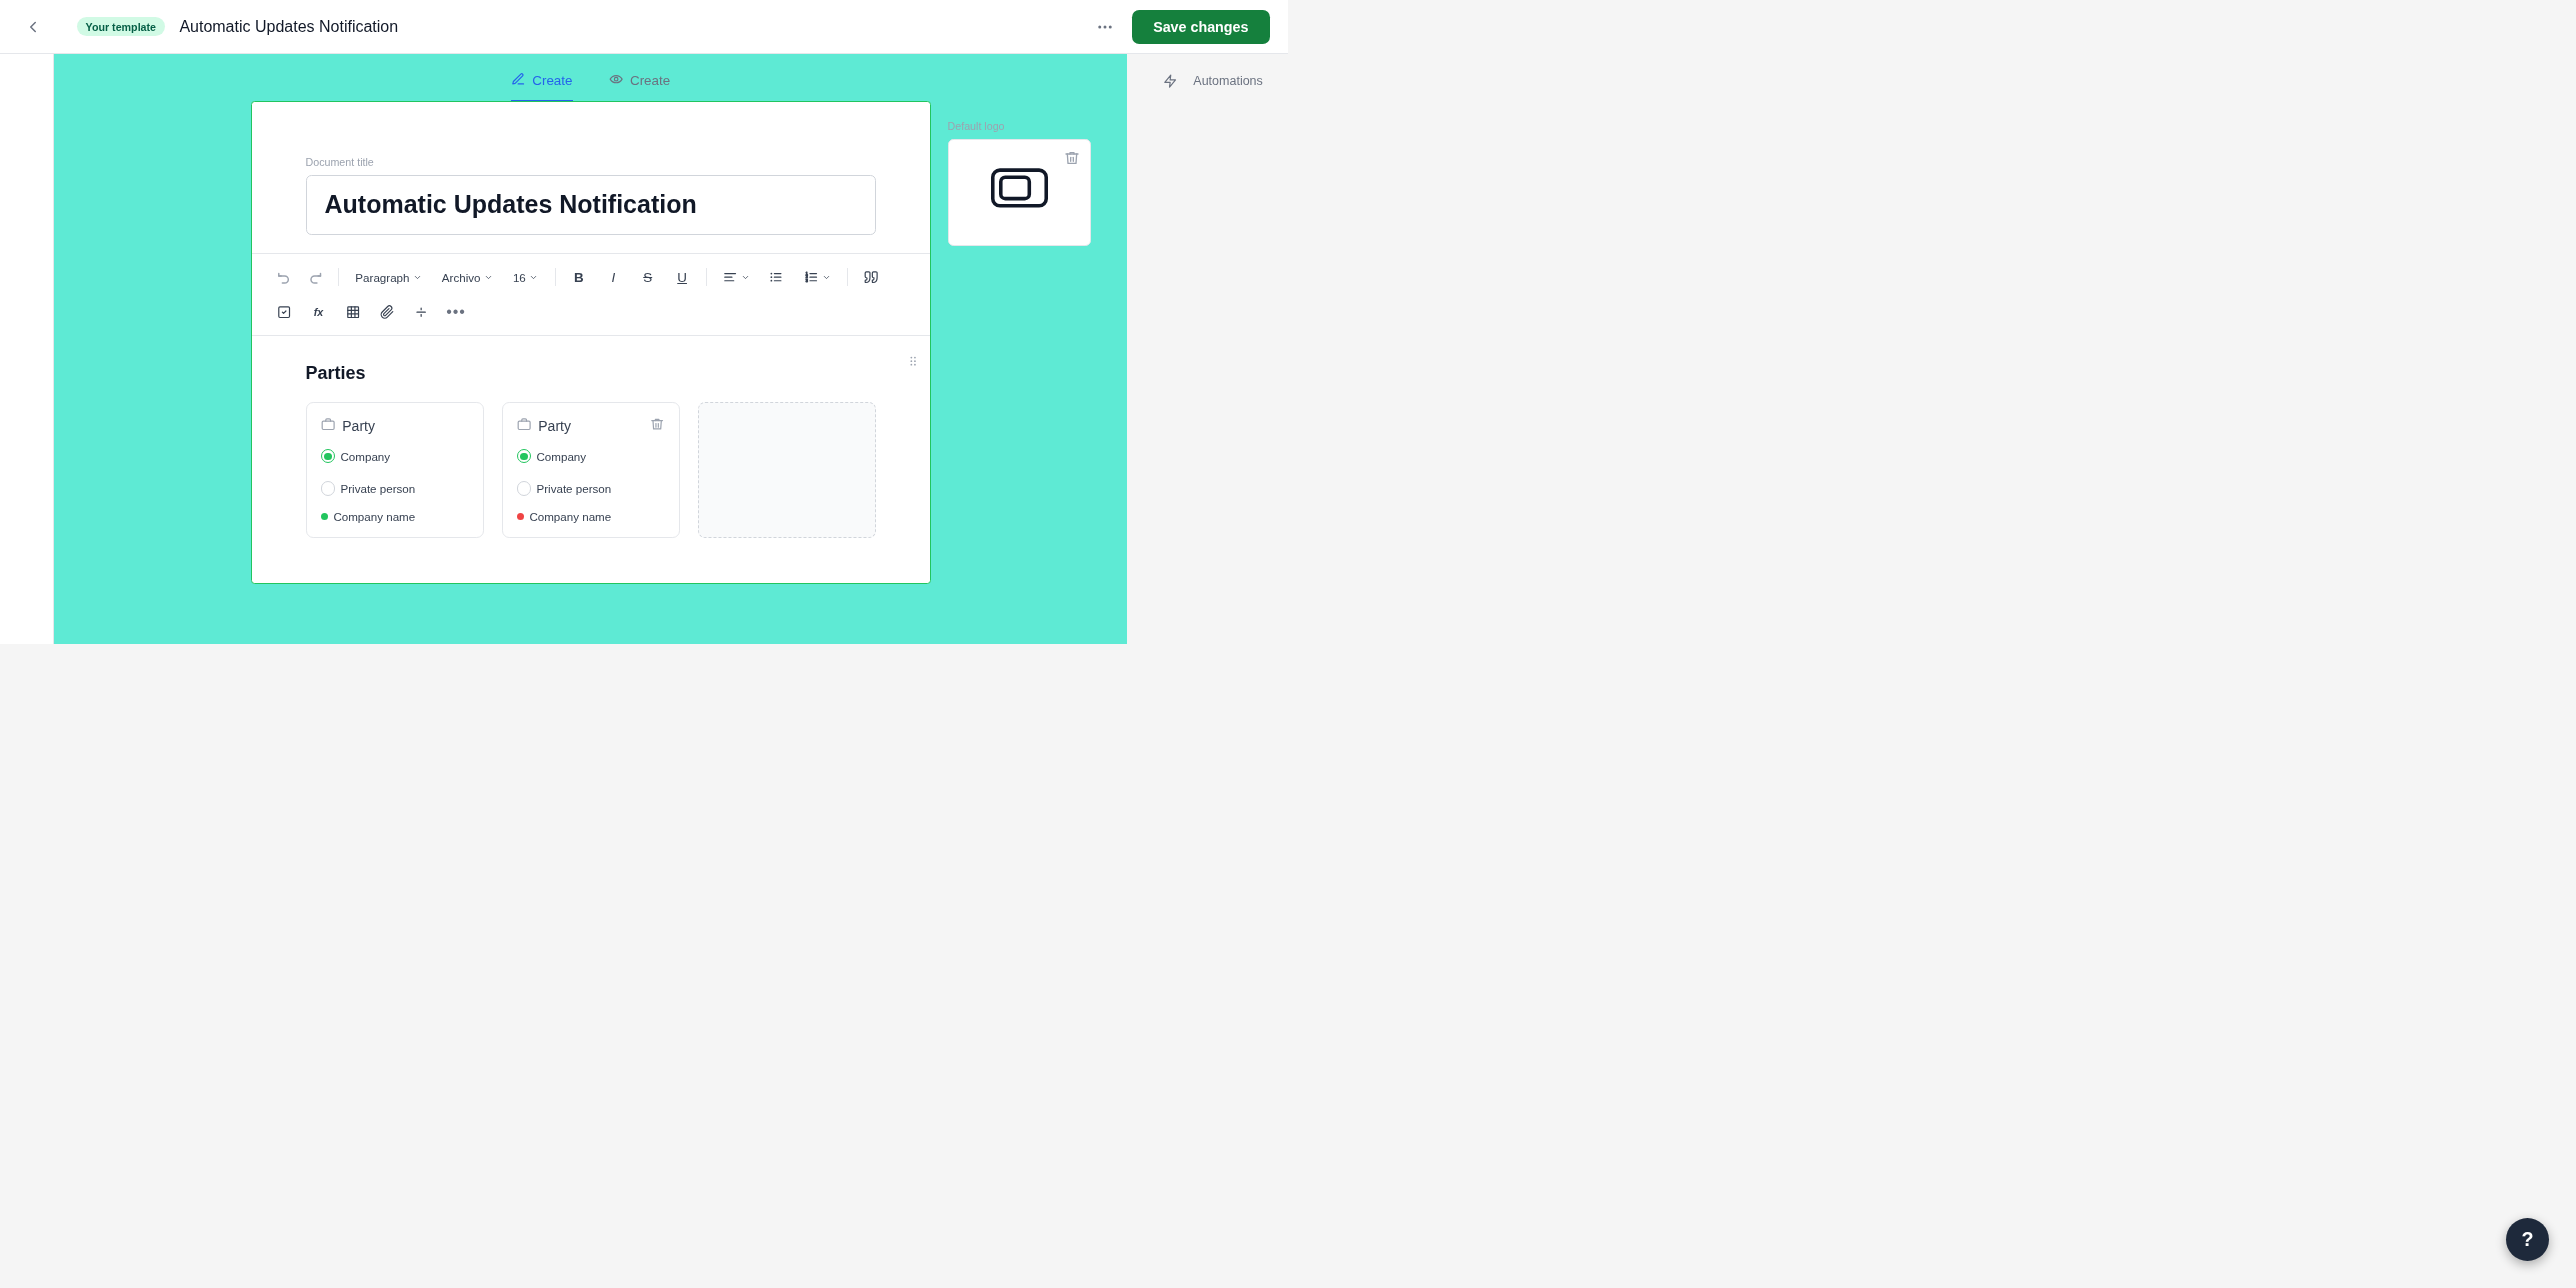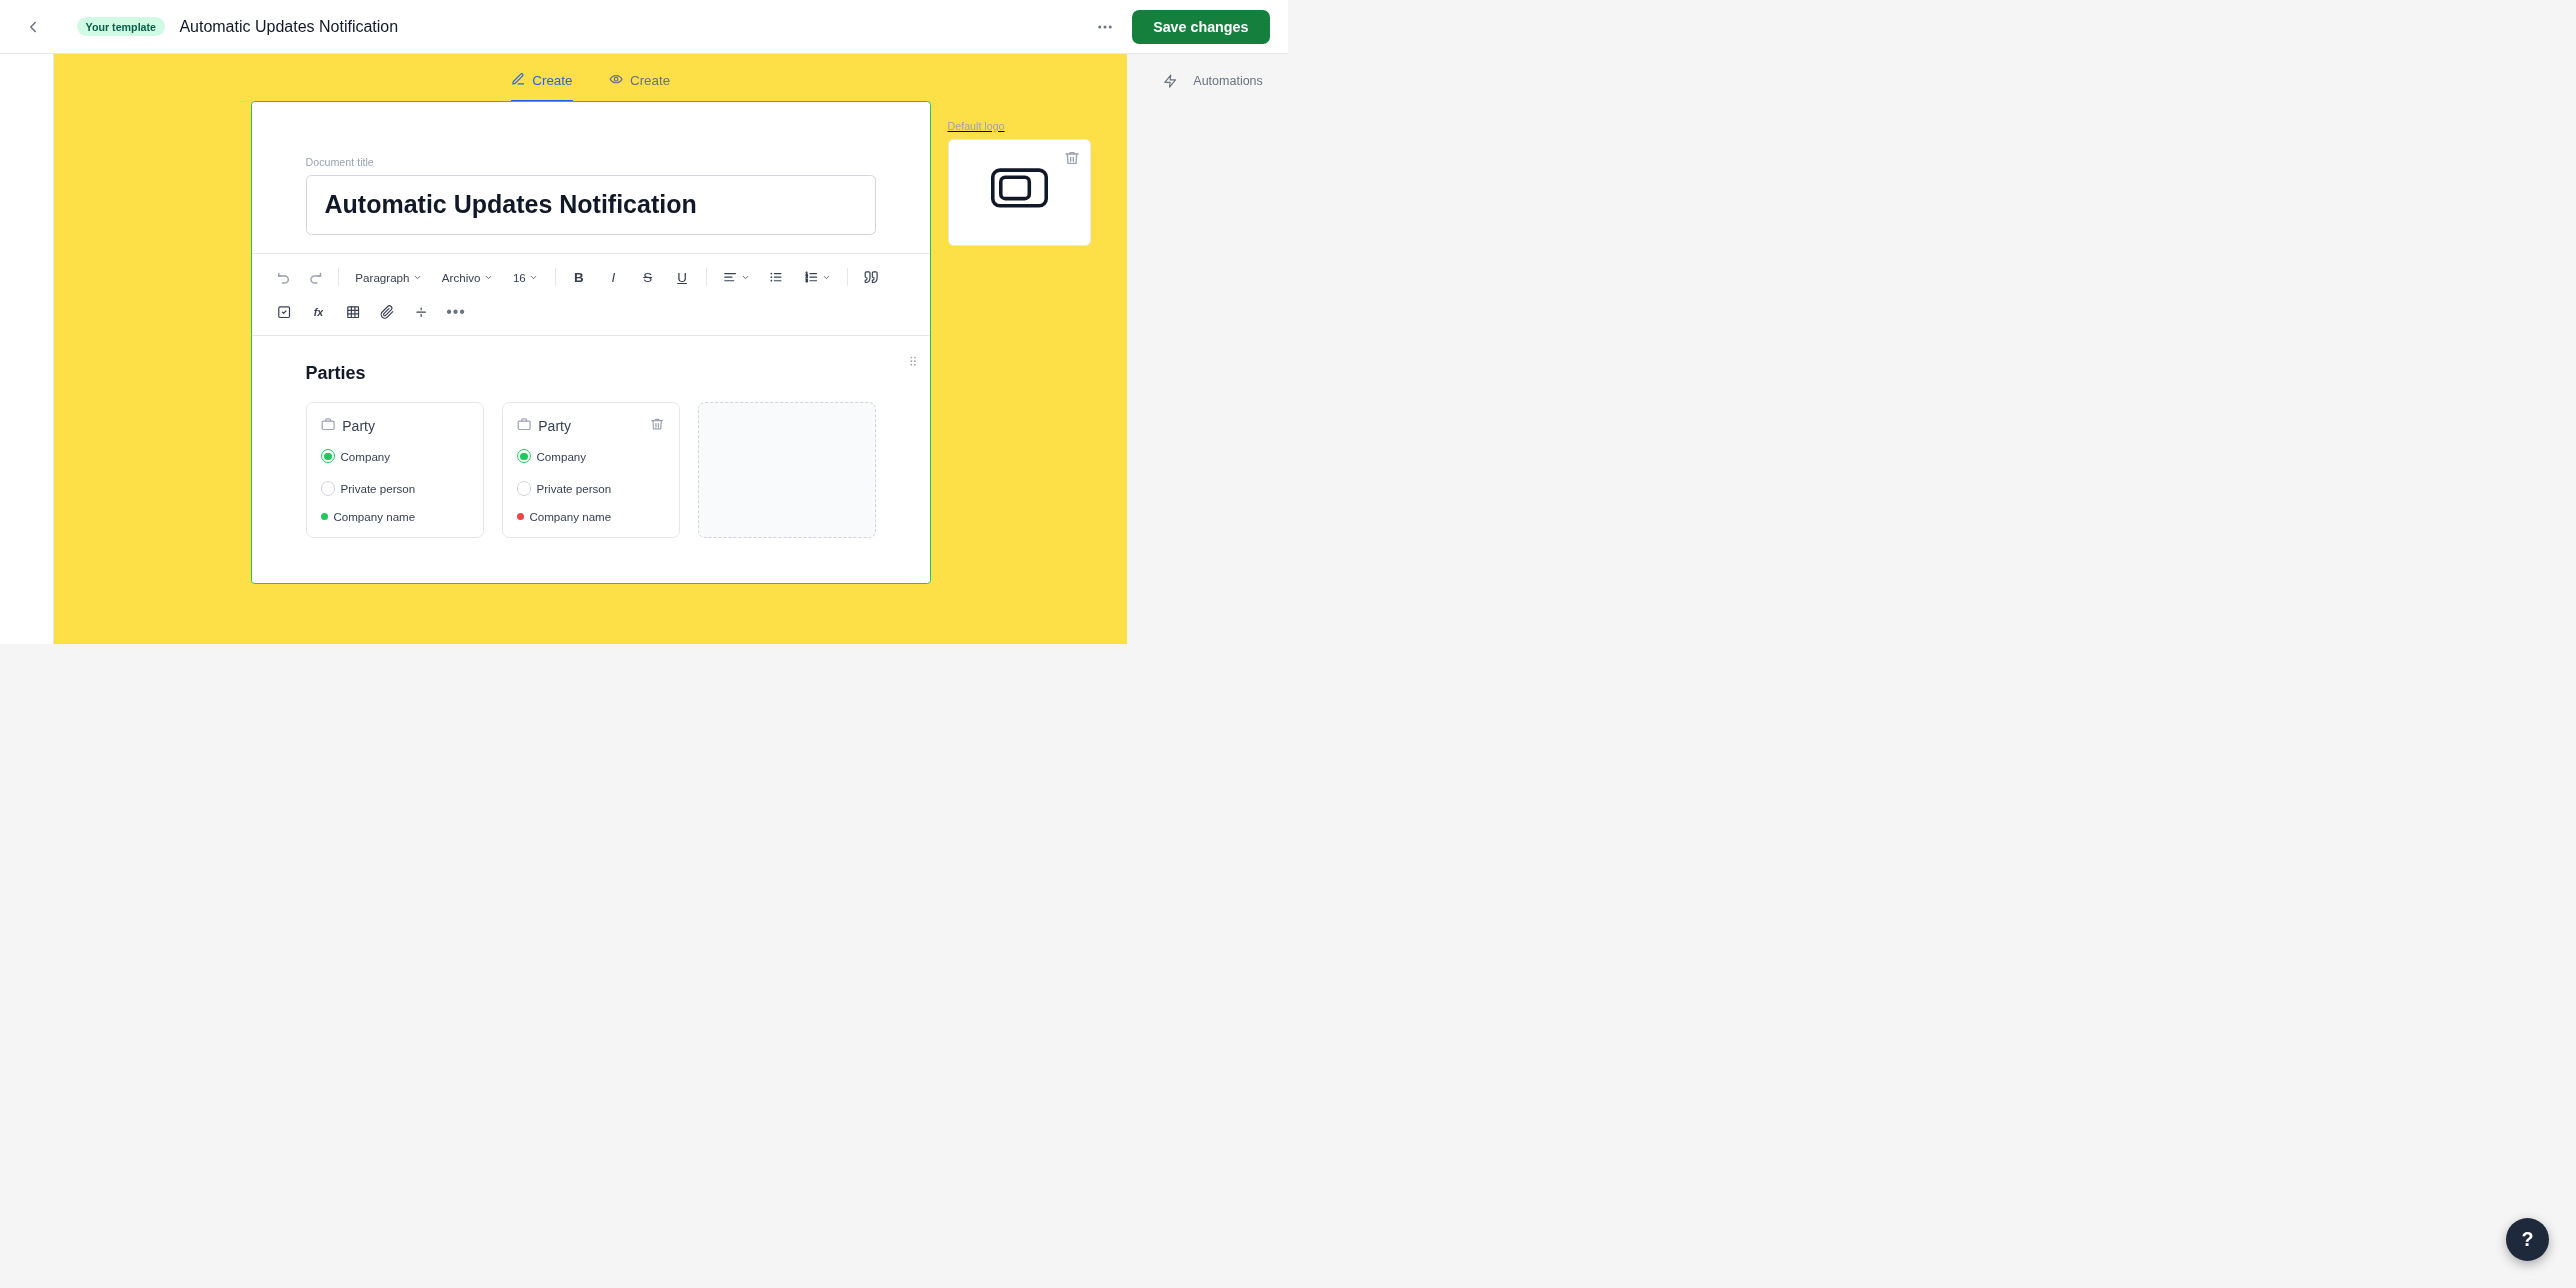--- a/index.html
+++ b/index.html
@@ -109,21 +109,21 @@
       border-radius: 5.4px;
     }
 
     
     .center-content {
       flex: 1;
       display: flex;
       flex-direction: column;
       align-items: center;
       overflow-y: auto;
-      background: #fde047;
+      background: #5eead4;
       padding: 0 0 36px 0;
     }
 
     
     .tabs {
       display: flex;
       align-items: center;
       gap: 36px;
       padding: 18px 0 0 0;
       margin-bottom: 0;
@@ -160,21 +160,20 @@
 
     
     .logo-section {
       position: absolute;
       top: 18px;
       right: -179px;
       width: 161px;
       display: flex;
       flex-direction: column;
       gap: 7.2px;
-      text-decoration: underline;
     }
     .logo-label {
       font-size: 10.7px;
       color: #9ca3af;
       text-align: left;
     }
     .logo-box {
       width: 143px;
       height: 107px;
       border: 0.9px solid #e5e7eb;

